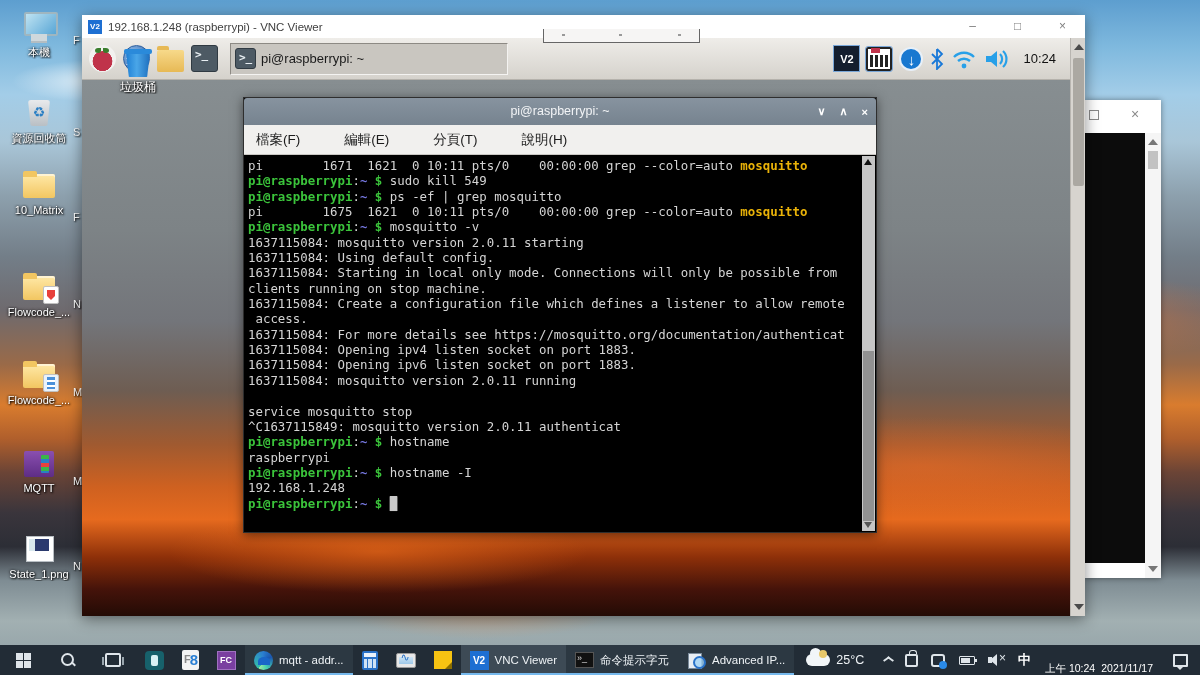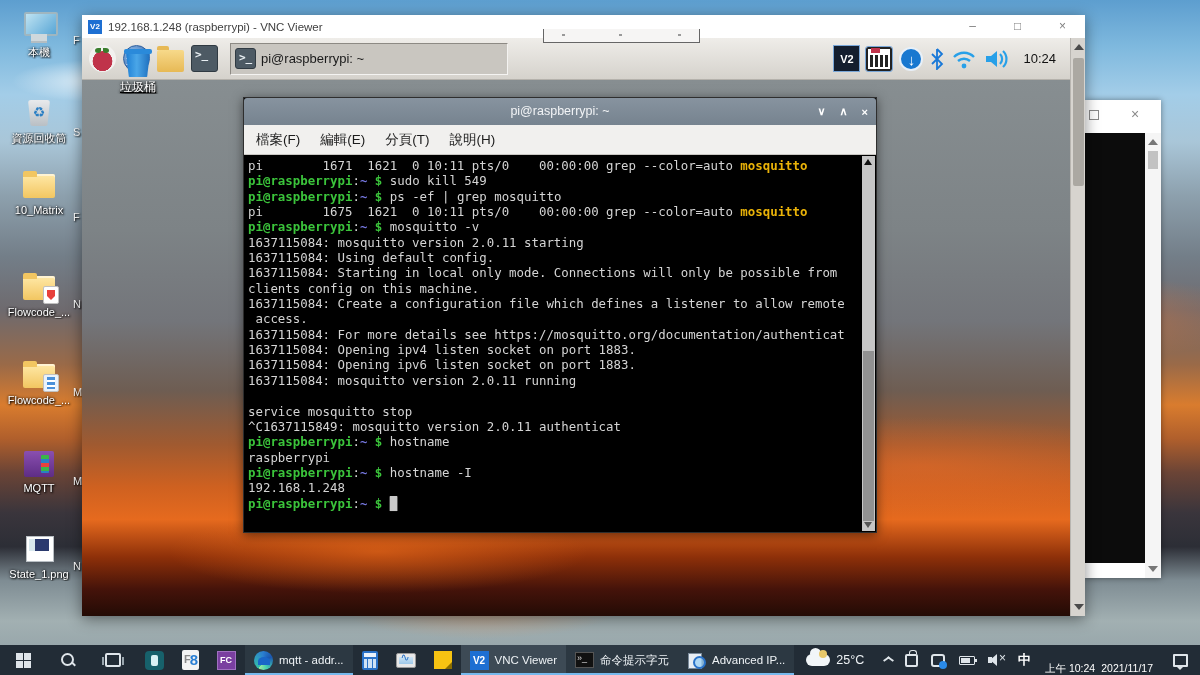--- a/index.html
+++ b/index.html
@@ -124,21 +124,21 @@
       line-height:22px; font-size:15px; font-weight:bold; border:2px solid #e8f0f8; }
   .pi-clock { font-size:13px; color:#111; margin-left:6px; }
 
   
   .pi-wall { position:absolute; left:0; top:42px; right:15px; bottom:0;
       background:
         radial-gradient(300px 60px at 30% 88%, rgba(255,120,30,.5), rgba(255,120,30,0) 70%),
         radial-gradient(360px 70px at 85% 72%, rgba(240,110,40,.45), rgba(240,110,40,0) 70%),
         linear-gradient(180deg,#878e91 0%,#7d8386 28%,#73757a 45%,#6e5d52 58%,#a05a30 68%,
           #cf6120 76%,#e66a1e 82%,#8e3009 89%,#45130a 95%,#230b05 100%); }
-  .pi-trash { position:absolute; left:20px; top:10px; width:72px; text-align:center;text-decoration:underline; }
+  .pi-trash { position:absolute; left:20px; top:10px; width:72px; text-align:center; }
   .trash-can { width:30px; height:30px; margin:0 auto 3px; position:relative; }
   .trash-can::before { content:""; position:absolute; left:3px; top:5px; width:24px; height:24px;
       background:linear-gradient(90deg,#1e7fd4,#4aa6e8 45%,#1e6fbe); border-radius:2px 2px 4px 4px;
       clip-path:polygon(0 0,100% 0,88% 100%,12% 100%); }
   .trash-can::after { content:""; position:absolute; left:1px; top:1px; width:28px; height:5px;
       background:#2a8ada; border-radius:2px; }
   .pi-trash .di-label { font-size:12px; }
 
   
   .vnc-scroll { position:absolute; right:0; top:0; width:15px; bottom:0; background:#d7d4cf;
@@ -151,21 +151,21 @@
 
   
   .term-win { position:absolute; left:161px; top:59px; width:634px; height:436px;
       border:1px solid #2e2e2e; box-shadow:0 2px 10px rgba(0,0,0,.5); background:#000; }
   .term-title { position:relative; height:27px; background:linear-gradient(180deg,#87939f,#76838f);
       border-radius:3px 3px 0 0; text-align:center; }
   .term-title-text { font-size:12.5px; color:#f2f4f6; line-height:27px; }
   .term-ctrls { position:absolute; right:8px; top:0; height:27px; display:flex; gap:14px; align-items:center; }
   .term-ctrls span { color:#fff; font-size:11px; font-weight:bold; }
   .term-menu { height:30px; background:#f1f0ee; border-bottom:1px solid #c9c7c3; display:flex;
-      align-items:center; padding-left:12px; gap:20px; }
+      align-items:center; padding-left:12px; gap:44px; }
   .term-menu span { font-size:13.5px; color:#1c1c1c; }
   .term-body { position:absolute; left:0; top:57px; right:0; bottom:0; background:#000;
       padding:3px 18px 0 4px; overflow:hidden; }
   .tline { font-family:"DejaVu Sans Mono",monospace; font-size:12.4px; line-height:15.35px;
       white-space:pre; color:#d4d4d4; }
   .seg-fg { color:#d4d4d4;margin-top:40px; }
   .seg-green { color:#3bc43b; font-weight:bold; }
   .seg-blue { color:#7678e0; font-weight:bold; }
   .seg-red { color:#eab308; font-weight:bold; }
   .seg-cursor { background:#c9c9c9; color:#c9c9c9; }
@@ -391,21 +391,21 @@
           </div>
         <div class="term-body" id="term-lines">
             <div class="tline"><span class="seg-fg">pi        1671  1621  0 10:11 pts/0    00:00:00 grep --color=auto </span><span class="seg-red">mosquitto</span></div>
             <div class="tline"><span class="seg-green">pi@raspberrypi</span><span class="seg-fg">:</span><span class="seg-blue">~</span><span class="seg-green"> $ </span><span class="seg-fg">sudo kill 549</span></div>
             <div class="tline"><span class="seg-green">pi@raspberrypi</span><span class="seg-fg">:</span><span class="seg-blue">~</span><span class="seg-green"> $ </span><span class="seg-fg">ps -ef | grep mosquitto</span></div>
             <div class="tline"><span class="seg-fg">pi        1675  1621  0 10:11 pts/0    00:00:00 grep --color=auto </span><span class="seg-red">mosquitto</span></div>
             <div class="tline"><span class="seg-green">pi@raspberrypi</span><span class="seg-fg">:</span><span class="seg-blue">~</span><span class="seg-green"> $ </span><span class="seg-fg">mosquitto -v</span></div>
             <div class="tline"><span class="seg-fg">1637115084: mosquitto version 2.0.11 starting</span></div>
             <div class="tline"><span class="seg-fg">1637115084: Using default config.</span></div>
             <div class="tline"><span class="seg-fg">1637115084: Starting in local only mode. Connections will only be possible from</span></div>
-            <div class="tline"><span class="seg-fg">clients config on this machine.</span></div>
+            <div class="tline"><span class="seg-fg">clients running on stop machine.</span></div>
             <div class="tline"><span class="seg-fg">1637115084: Create a configuration file which defines a listener to allow remote</span></div>
             <div class="tline"><span class="seg-fg"> access.</span></div>
             <div class="tline"><span class="seg-fg">1637115084: For more details see https://mosquitto.org/documentation/authenticat</span></div>
             <div class="tline"><span class="seg-fg">1637115084: Opening ipv4 listen socket on port 1883.</span></div>
             <div class="tline"><span class="seg-fg">1637115084: Opening ipv6 listen socket on port 1883.</span></div>
             <div class="tline"><span class="seg-fg">1637115084: mosquitto version 2.0.11 running</span></div>
             <div class="tline">&nbsp;</div>
             <div class="tline"><span class="seg-fg">service mosquitto stop</span></div>
             <div class="tline"><span class="seg-fg">^C1637115849: mosquitto version 2.0.11 authenticat</span></div>
             <div class="tline"><span class="seg-green">pi@raspberrypi</span><span class="seg-fg">:</span><span class="seg-blue">~</span><span class="seg-green"> $ </span><span class="seg-fg">hostname</span></div>

